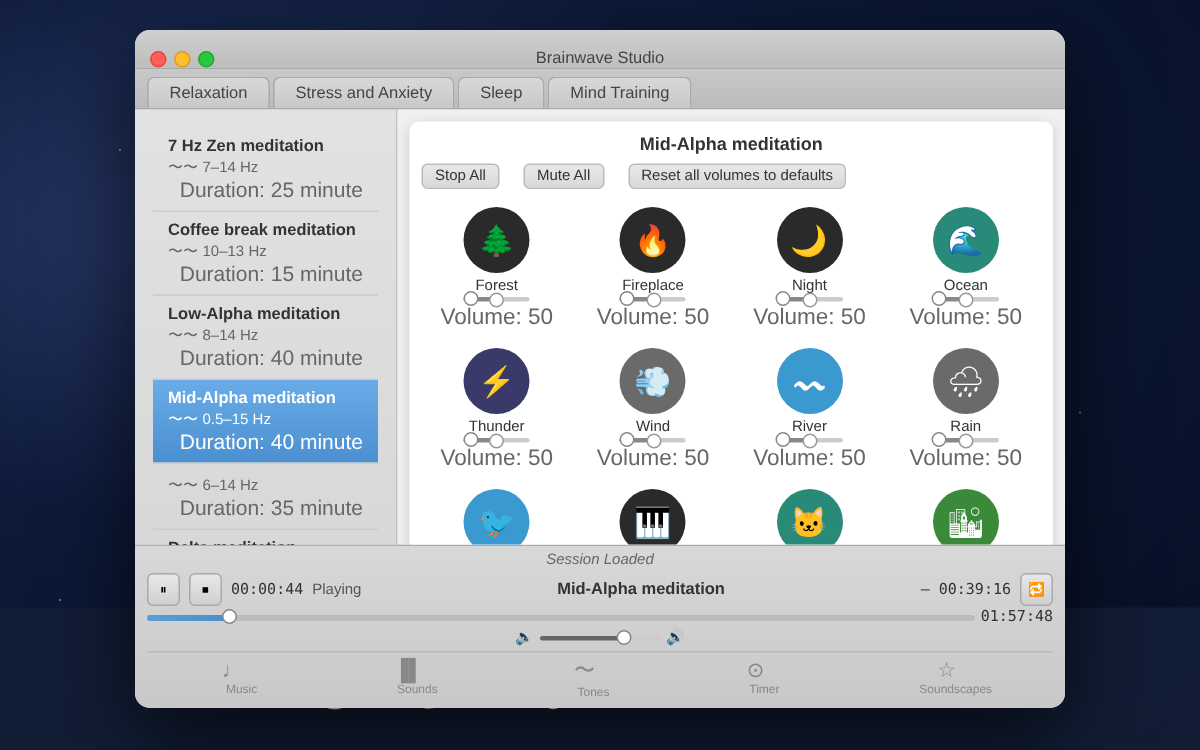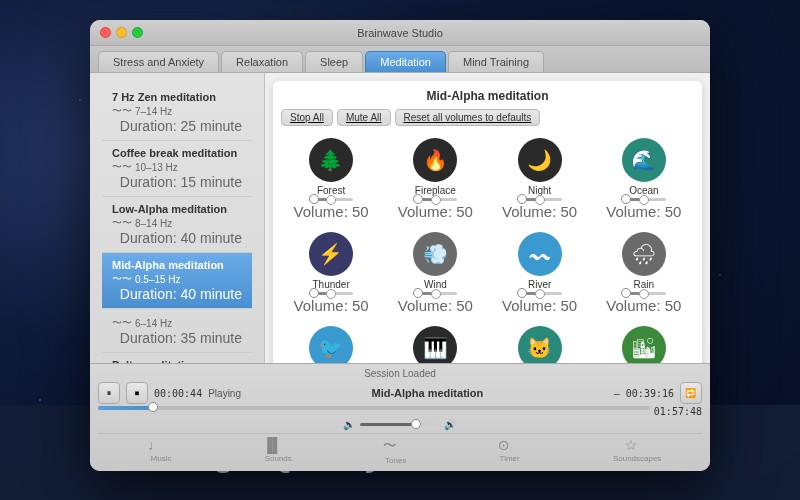--- a/index.html
+++ b/index.html
@@ -69,21 +69,21 @@
       box-shadow: 0 20px 60px rgba(0,0,0,0.7);
       z-index: 2;
       overflow: hidden;
     }
 
     
     .title-bar {
       background: linear-gradient(180deg, #d0d0d0 0%, #bdbdbd 100%);
       height: 26px;
       display: flex;
-      align-items: center;
+      align-items: flex-end;
       padding: 0 10px;
       border-bottom: 1px solid #aaa;
       position: relative;
     }
     .traffic-lights {
       display: flex;
       gap: 5px;
     }
     .tl { width: 11px; height: 11px; border-radius: 50%; }
     .tl-red { background: #ff5f57; border: 1px solid #e0443e; }
@@ -170,24 +170,23 @@
     }
     .sounds-panel-title {
       text-align: center;
       font-size: 12px;
       font-weight: 600;
       color: #333;
       margin-bottom: 6px;
     }
     .sounds-controls {
       display: flex;
-      gap: 4px;
+      gap: 16px;
       margin-bottom: 8px;
       align-items: center;
-      text-decoration: underline;
     }
     .ctrl-btn {
       font-size: 10px;
       padding: 2px 8px;
       background: linear-gradient(180deg, #e8e8e8 0%, #d8d8d8 100%);
       border: 1px solid #bbb;
       border-radius: 4px;
       cursor: pointer;
       color: #333;
     }
@@ -245,20 +244,21 @@
     .transport-bar {
       background: linear-gradient(180deg, #d8d8d8 0%, #c8c8c8 100%);
       border-top: 1px solid #aaa;
       padding: 4px 8px;
     }
     .transport-top {
       display: flex;
       align-items: flex-end;
       justify-content: space-between;
       margin-bottom: 3px;
+      font-style: italic;
     }
     .session-label { font-size: 10px; color: #666; text-align: center; flex: 1; }
     .transport-main {
       display: flex;
       align-items: center;
       gap: 6px;
     }
     .now-playing-title { font-size: 11px; font-weight: 600; color: #333; flex: 1; text-align: center; }
     .transport-btn {
       width: 22px;
@@ -269,20 +269,21 @@
       display: flex;
       align-items: center;
       justify-content: center;
       cursor: pointer;
       font-size: 9px;
     }
     .time-display { font-size: 10px; color: #333; font-family: monospace; text-align: right; }
     .playing-label { font-size: 10px; color: #555; }
     .progress-section {
       display: flex;
+      align-items: center;
       gap: 4px;
       margin-top: 2px;
     }
     .progress-bar-outer {
       flex: 1;
       height: 4px;
       background: #bbb;
       border-radius: 2px;
       position: relative;
     }
@@ -359,24 +360,23 @@
   <div class="title-bar">
     <div class="traffic-lights">
       <div class="tl tl-red"></div>
       <div class="tl tl-yellow"></div>
       <div class="tl tl-green"></div>
     </div>
     <span class="title-bar-title">Brainwave Studio</span>
   </div>
 
   <div class="tab-bar">
+    <div class="tab">Relaxation</div>
     <div class="tab">Stress and Anxiety</div>
-    <div class="tab">Relaxation</div>
     <div class="tab">Sleep</div>
-    <div class="tab active">Meditation</div>
     <div class="tab">Mind Training</div>
   </div>
 
   <div class="main-content">
 
     <div class="sidebar">
 
       <div class="sidebar-item">
         <div class="item-title">7 Hz Zen meditation</div>
         <div class="item-freq">

